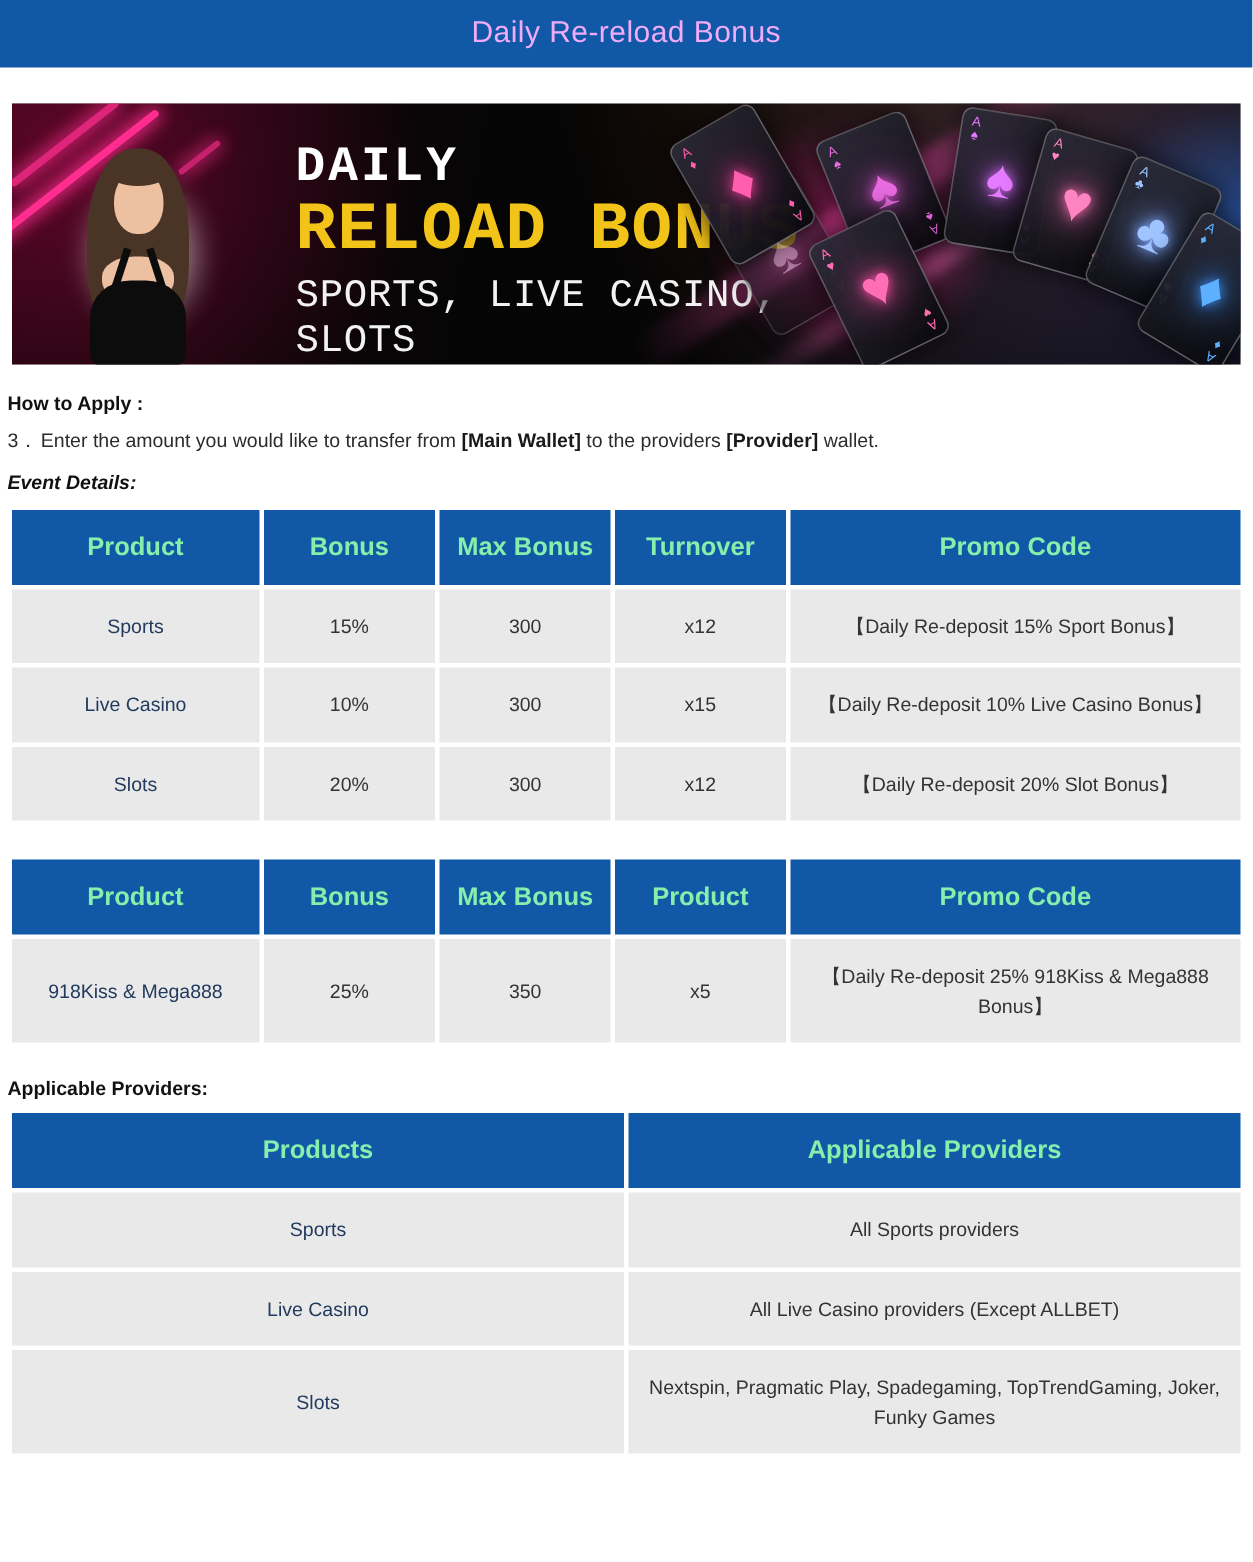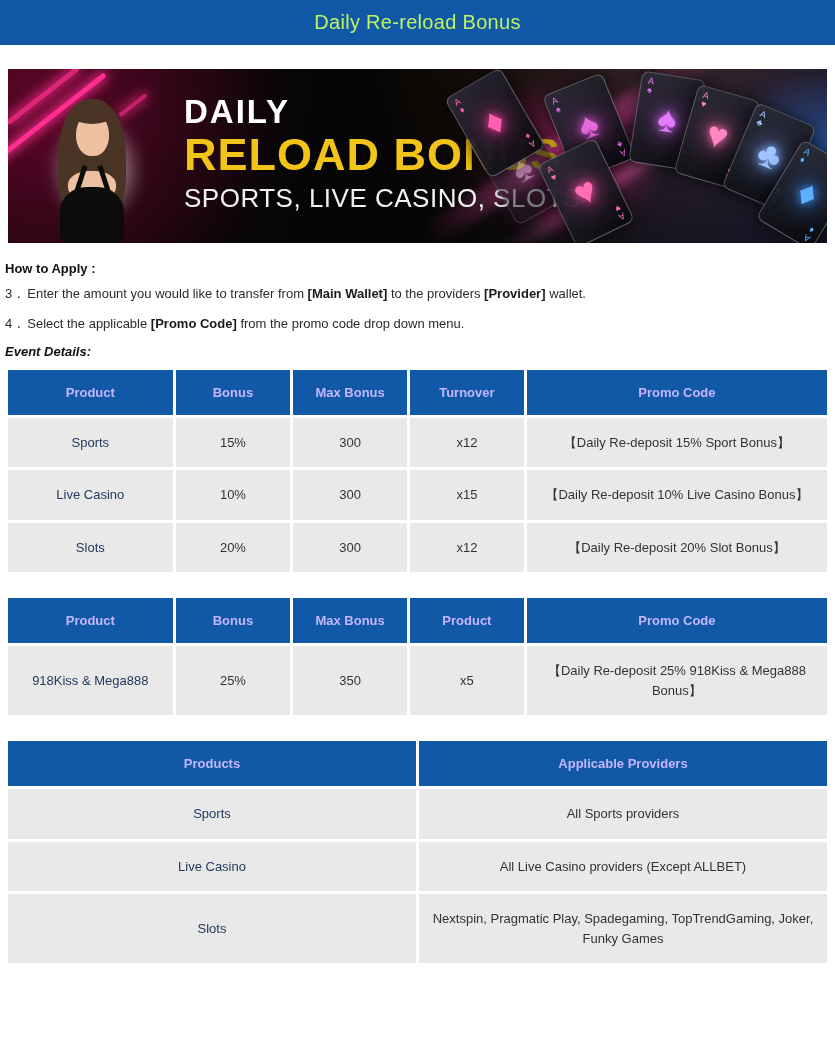--- a/index.html
+++ b/index.html
@@ -9,21 +9,21 @@
     background:#ffffff;
     font-family:"Liberation Sans","DejaVu Sans",sans-serif;
     color:#2b2b2b;
   }
   
   .topbar {
     height:45px; background:var(--header-bar,#1159a6);
     display:flex; align-items:center; justify-content:center;
   }
   .topbar h1 {
-    margin:16px; color:#bef264; font-size:20px; font-weight:500; letter-spacing:0.3px;
+    margin:16px; color:#f0abfc; font-size:20px; font-weight:500; letter-spacing:0.3px;
   }
   
   .banner {
     position:relative; margin:24px 8px 0 8px; height:174px;
     background:
       radial-gradient(circle at 82% -30%, rgba(255,120,40,0.20), rgba(0,0,0,0) 45%),
       radial-gradient(circle at 90% 30%, rgba(30,90,255,0.18), rgba(0,0,0,0) 40%),
       radial-gradient(circle at 5% 20%, rgba(190,10,80,0.45), rgba(0,0,0,0) 30%),
       linear-gradient(100deg,#120409 0%, #0a0507 22%, #050505 45%, #070608 100%);
     overflow:hidden;
@@ -40,21 +40,21 @@
     border-radius:46% 46% 38% 38%; }
   .fig-face { left:68px; top:44px; width:33px; height:43px; background:#eec0a2;
     border-radius:50% 50% 46% 46%; }
   .fig-bang { left:64px; top:38px; width:40px; height:17px; background:#4a3426; border-radius:50%; }
   .fig-chest { left:60px; top:102px; width:48px; height:30px; background:#eec0a2; border-radius:45%; }
   .fig-top { left:52px; top:118px; width:64px; height:58px; background:#0c0c0c;
     border-radius:42% 42% 16% 16%; }
   .fig-strap { width:5px; height:30px; background:#0c0c0c; top:96px; }
   .strap-l { left:70px; transform:rotate(18deg); }
   .strap-r { left:94px; transform:rotate(-18deg); }
-  .banner-text { left:176px; top:24px; width:400px; }
+  .banner-text { left:189px; top:24px; width:400px;font-family:Liberation Mono, monospace; }
   .banner-text div { position:static; }
   .bt1 { color:#ffffff; font-size:33px; font-weight:800; letter-spacing:2px; }
   .bt2 { color:var(--banner-gold,#f2c318); font-size:45px; font-weight:800; letter-spacing:1px; line-height:1.08; }
   .bt3 { color:#f2f2f2; font-size:26px; font-weight:500; letter-spacing:0.5px; margin-top:3px; }
   .glow-pink { left:425px; top:-25px; width:270px; height:230px;
     background:radial-gradient(closest-side, rgba(255,40,150,0.55), rgba(255,40,150,0) 72%);
     filter:blur(6px); }
   .glow-blue { left:690px; top:-35px; width:250px; height:230px;
     background:radial-gradient(closest-side, rgba(50,130,255,0.50), rgba(50,130,255,0) 72%);
     filter:blur(6px); }
@@ -78,21 +78,21 @@
   .card .corner2 { position:absolute; bottom:4px; right:6px; font-size:9px; line-height:1.05; text-align:center; transform:rotate(180deg); }
   
   .content { padding:0 5px; }
   .sec-label { font-weight:bold; color:#111111; font-size:13px; margin:18px 0 8px 0; }
   .howto-steps p { margin:0 0 9px 0; font-size:13px; line-height:1.6; color:#2b2b2b; }
   .howto-steps .stepnum { margin-right:2px; }
   .howto-steps b { color:#1a1a1a; }
   
   table { width:100%; border-collapse:separate; border-spacing:3px; table-layout:fixed; margin:0 0 20px 0; }
   th {
-    background:var(--table-header,#1159a6); color:#c4b5fd; font-size:13px; font-weight:bold;
+    background:var(--table-header,#1159a6); color:#86efac; font-size:17px; font-weight:bold;
     padding:15px 8px; text-align:center;
   }
   td {
     background:var(--row-bg,#e9e9e9); font-size:13px; color:#333333;
     padding:15px 10px; text-align:center; line-height:1.5; white-space:pre-line;
   }
   td.prod { color:var(--product-text,#223a5e); }
 </style>
 </head>
 <body>
@@ -184,21 +184,20 @@
         <span class="corner2" style="color: rgb(93, 176, 255); white-space: pre;">A
 ♦</span>
       </div>
     </div>
 </div>
 
 <div class="content">
   <div class="sec-label">How to Apply :</div>
   <div class="howto-steps" id="howto-steps">
       <p><span class="stepnum">3．</span><span>Enter the amount you would like to transfer from </span><b>[Main Wallet]</b><span> to the providers </span><b>[Provider]</b><span> wallet.</span></p>
-      <p><span class="stepnum">4．</span><span>Select the applicable </span><b>[Promo Code]</b><span> from the promo code drop down menu.</span></p>
     </div>
 
   <div class="sec-label" style="margin-top:0;font-style:italic;">Event Details:</div>
   <table id="table1">
       <colgroup>
         <col style="width: 20.4%;">
         <col style="width: 14.2%;">
         <col style="width: 14.1%;">
         <col style="width: 14.1%;">
         <col style="width: 37.2%;">
@@ -258,20 +257,21 @@
         <tr>
           <td class="prod">918Kiss &amp; Mega888</td>
           <td>25%</td>
           <td>350</td>
           <td>x5</td>
           <td>【Daily Re-deposit 25% 918Kiss &amp; Mega888 Bonus】</td>
         </tr>
       </tbody>
     </table>
 
+  <div class="sec-label" style="margin:0 0 6px 0;">Applicable Providers:</div>
   <table id="table3">
       <colgroup>
         <col style="width: 50%;">
         <col style="width: 50%;">
       </colgroup>
       <thead>
         <tr>
           <th>Products</th>
           <th>Applicable Providers</th>
         </tr>

